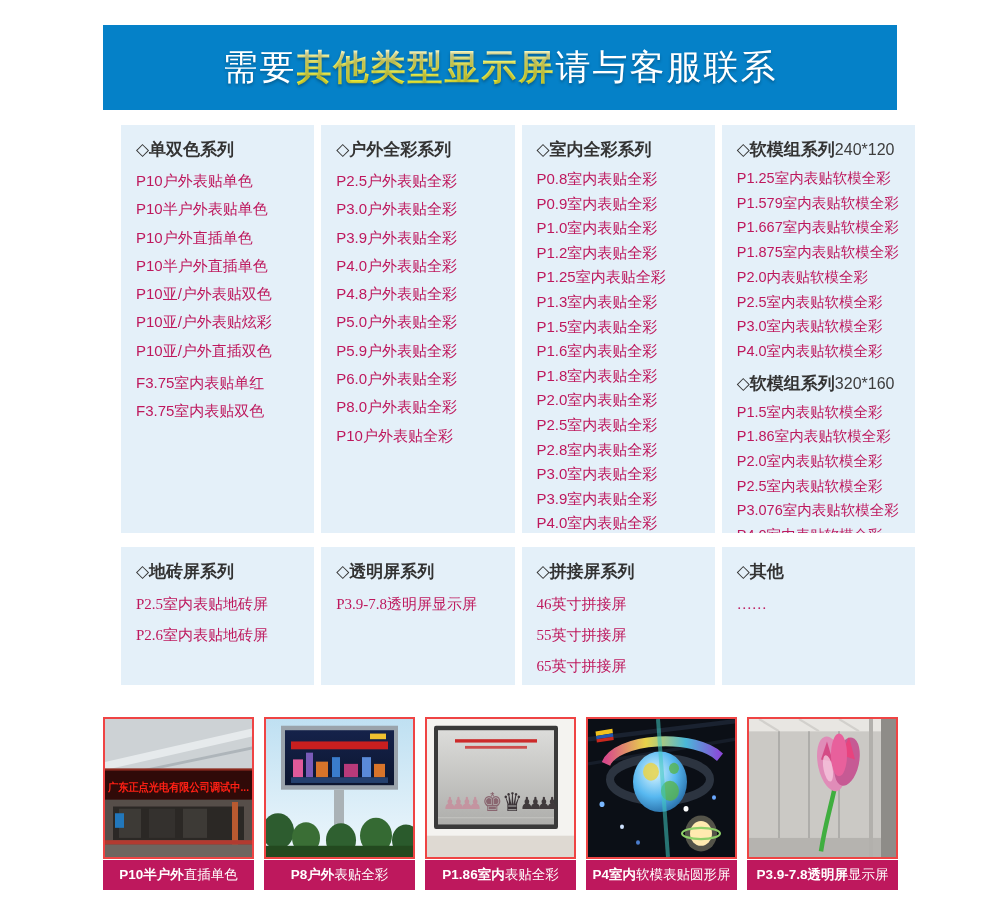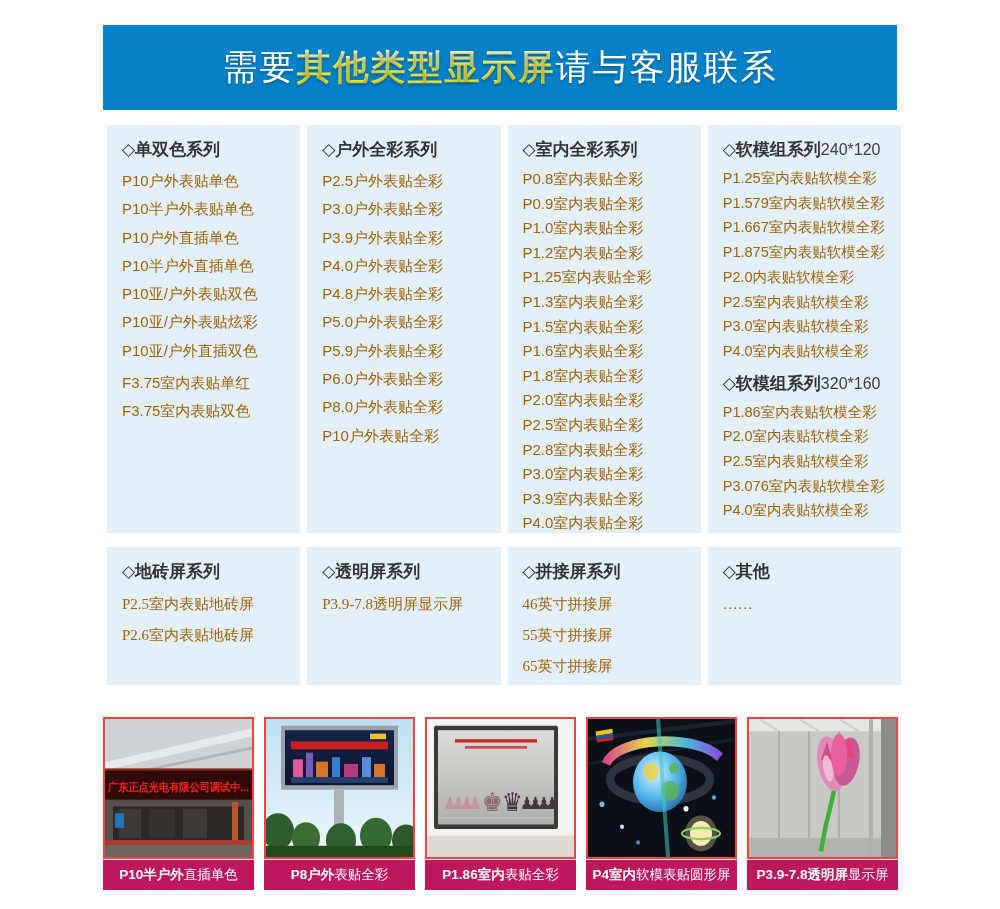--- a/index.html
+++ b/index.html
@@ -6,28 +6,28 @@
   .page{position:relative;width:1000px;height:909px;background:#ffffff;overflow:hidden;
         font-family:"Liberation Sans","DejaVu Sans",sans-serif;padding-left:28px;}
   
   .banner{position:absolute;left:103px;top:25px;width:794px;height:85px;background:#0581c8;
           display:flex;align-items:center;justify-content:center;font-size:35px;letter-spacing:2px;
           color:#ffffff;text-shadow:0 2px 3px rgba(0,0,0,.28);white-space:nowrap;}
   .banner .hl{font-weight:bold;color:#f2f43c;
           background:linear-gradient(180deg,#ffffff 0%,#fbfb6a 40%,#eef022 100%);
           -webkit-background-clip:text;background-clip:text;-webkit-text-fill-color:transparent;}
   
-  .grid{position:absolute;left:107px;display:grid;grid-template-columns:repeat(4,1fr);grid-gap:7px;width:794px;}
+  .grid{position:absolute;left:121px;display:grid;grid-template-columns:repeat(4,1fr);grid-gap:7px;width:794px;}
   .grid1{top:125px;height:408px;}
   .grid2{top:547px;height:138px;}
   .card{background:#e4f0f9;padding:12px 6px 0 15px;box-sizing:border-box;overflow:hidden;}
   .card-title{font-size:17px;font-weight:bold;color:#333333;line-height:26px;white-space:nowrap;}
   .card-title .sfx{font-weight:400;font-size:16px;color:#3d3d3d;}
   ul.plist{list-style:none;margin:4px 0 0 0;padding:0;}
-  ul.plist li{font-size:15px;color:#a16207;white-space:nowrap;}
+  ul.plist li{font-size:15px;color:#be185d;white-space:nowrap;}
   .lh28 li{line-height:28.3px;}
   .lh25 li{line-height:24.6px;}
   .lh31 li{line-height:31px;font-family:Liberation Serif, serif;}
   .gap27{margin-top:27px;}
   .c4 ul.plist li{font-size:14.5px;line-height:24.7px;}
   .c4 .card-title{line-height:25px;}
   .c4 .t2{margin-top:7px;}
   
   .gallery{position:absolute;left:103px;top:717px;width:794px;display:flex;gap:10px;}
   .thumb{width:151px;flex:0 0 151px;}
@@ -111,20 +111,21 @@
         <li>P1.579室内表贴软模全彩</li>
         <li>P1.667室内表贴软模全彩</li>
         <li>P1.875室内表贴软模全彩</li>
         <li>P2.0内表贴软模全彩</li>
         <li>P2.5室内表贴软模全彩</li>
         <li>P3.0室内表贴软模全彩</li>
         <li>P4.0室内表贴软模全彩</li>
       </ul>
       <div class="card-title t2"><span>◇</span><span>软模组系列</span><span class="sfx">320*160</span></div>
       <ul class="plist">
+        <li>P1.5室内表贴软模全彩</li>
         <li>P1.86室内表贴软模全彩</li>
         <li>P2.0室内表贴软模全彩</li>
         <li>P2.5室内表贴软模全彩</li>
         <li>P3.076室内表贴软模全彩</li>
         <li>P4.0室内表贴软模全彩</li>
       </ul>
     </div>
   </div>
 
   <div class="grid grid2">

